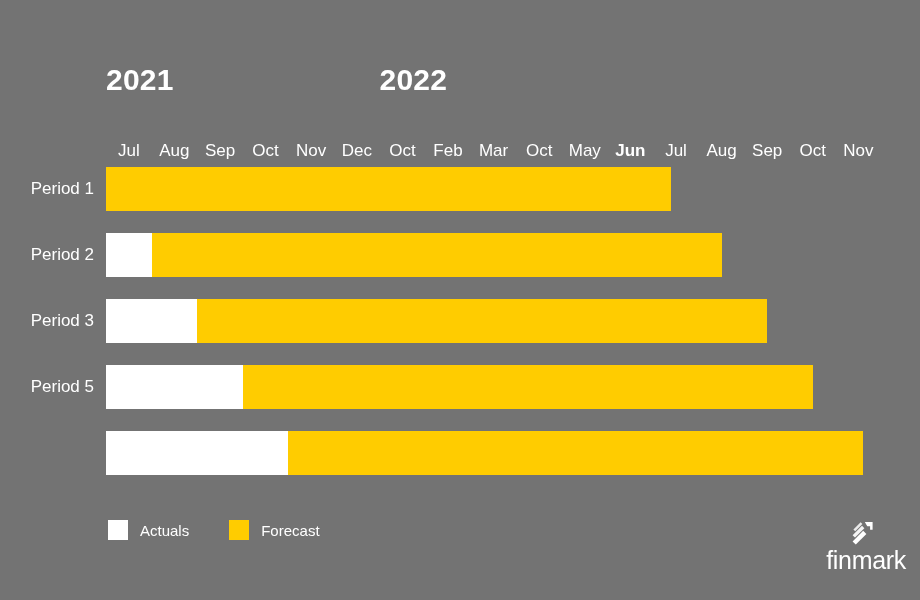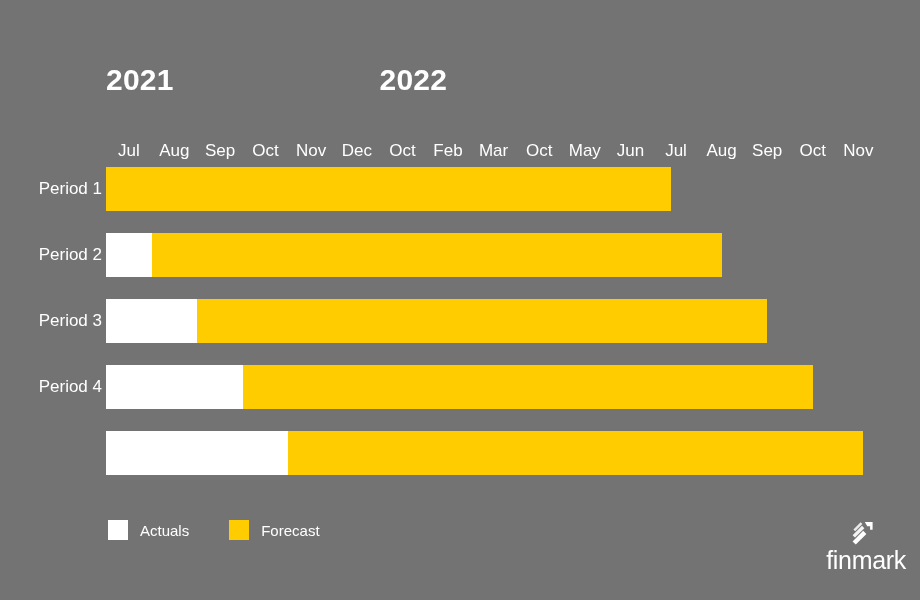--- a/index.html
+++ b/index.html
@@ -70,21 +70,21 @@
     height: 600px;
   }
   .bar-row {
     position: absolute;
     left: 0;
     width: 920px;
     height: 44px;
   }
   .row-label {
     position: absolute;
-    left: 8px;
+    left: 0;
     top: 0;
     width: 94px;
     height: 44px;
     line-height: 44px;
     text-align: right;
     font-size: 17px;
     color: #ffffff;
     white-space: nowrap;
   }
   .bar {
@@ -174,21 +174,21 @@
       <div class="month-label" style="left: 174.4px;">Aug</div>
       <div class="month-label" style="left: 220px;">Sep</div>
       <div class="month-label" style="left: 265.6px;">Oct</div>
       <div class="month-label" style="left: 311.2px;">Nov</div>
       <div class="month-label" style="left: 356.8px;">Dec</div>
       <div class="month-label" style="left: 402.4px;">Oct</div>
       <div class="month-label" style="left: 448px;">Feb</div>
       <div class="month-label" style="left: 493.6px;">Mar</div>
       <div class="month-label" style="left: 539.2px;">Oct</div>
       <div class="month-label" style="left: 584.8px; text-align: center;">May</div>
-      <div class="month-label" style="left: 630.4px;">Jun</div>
+      <div class="month-label" style="left: 630.4px; font-weight: bold;">Jun</div>
       <div class="month-label" style="left: 676px;">Jul</div>
       <div class="month-label" style="left: 721.6px;">Aug</div>
       <div class="month-label" style="left: 767.2px;">Sep</div>
       <div class="month-label" style="left: 812.8px;">Oct</div>
       <div class="month-label" style="left: 858.4px;">Nov</div>
     </div>
 
   <div class="plot" id="plot-area">
       <div class="bar-row" style="top: 167px;">
         <div class="row-label">Period 1</div>
@@ -204,21 +204,21 @@
         </div>
       </div>
       <div class="bar-row" style="top: 299px;">
         <div class="row-label">Period 3</div>
         <div class="bar" style="left: 106px; width: 661.2px;">
           <div class="seg-actuals" style="width: 91.2px;"></div>
           <div class="seg-forecast" style="width: 570px;"></div>
         </div>
       </div>
       <div class="bar-row" style="top: 365px;">
-        <div class="row-label">Period 4</div>
+        <div class="row-label">Period 5</div>
         <div class="bar" style="left: 106px; width: 706.8px;">
           <div class="seg-actuals" style="width: 136.8px;"></div>
           <div class="seg-forecast" style="width: 570px;"></div>
         </div>
       </div>
       <div class="bar-row" style="top: 431px;">
         <div class="bar" style="left: 106px; width: 756.96px;">
           <div class="seg-actuals" style="width: 182.4px;"></div>
           <div class="seg-forecast" style="width: 574.56px;"></div>
         </div>

